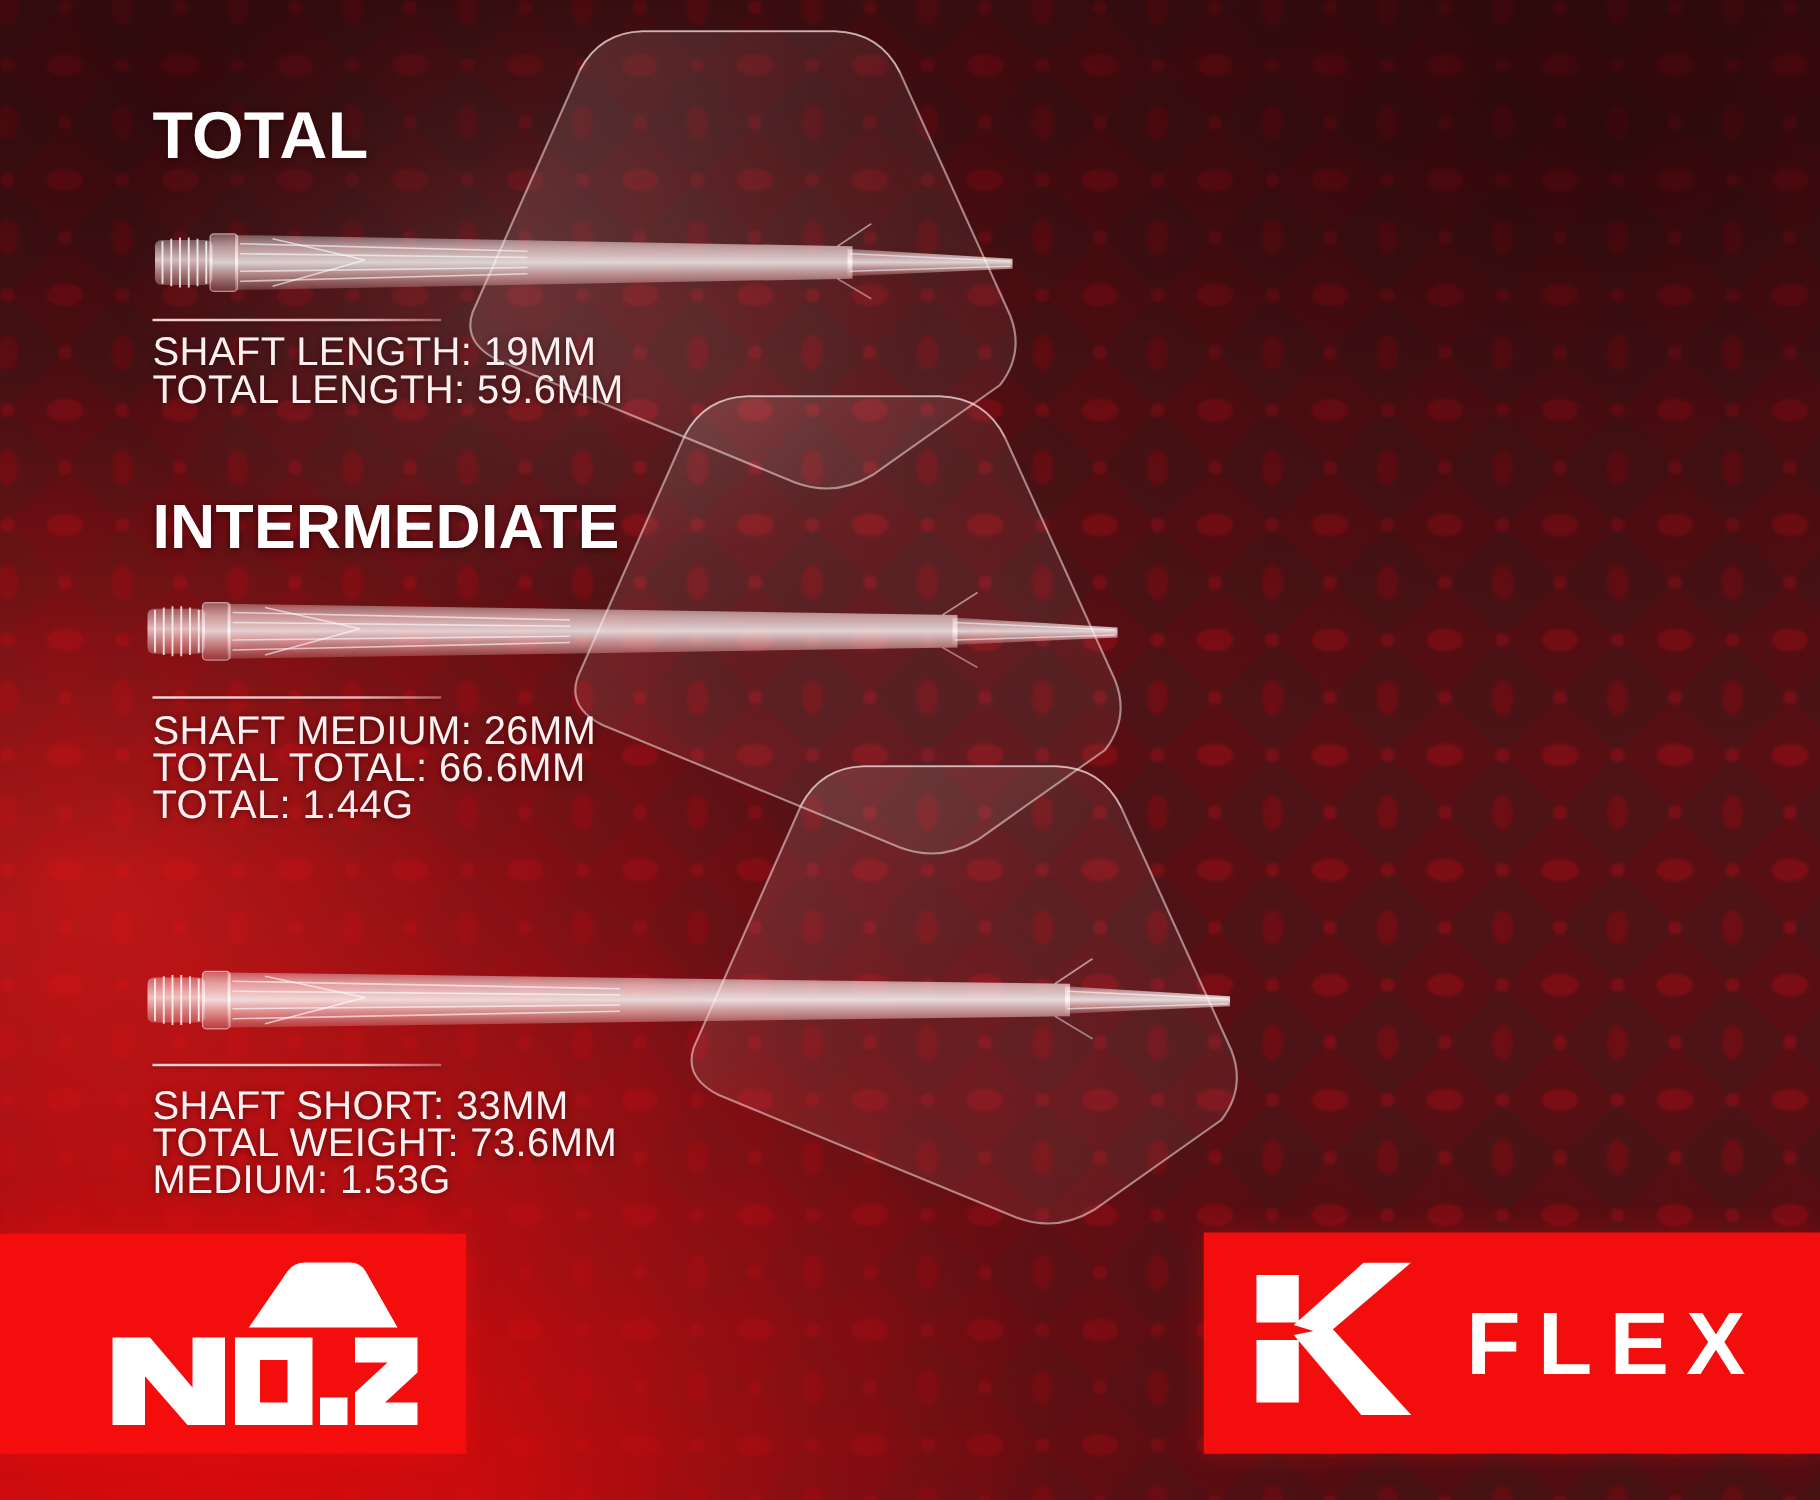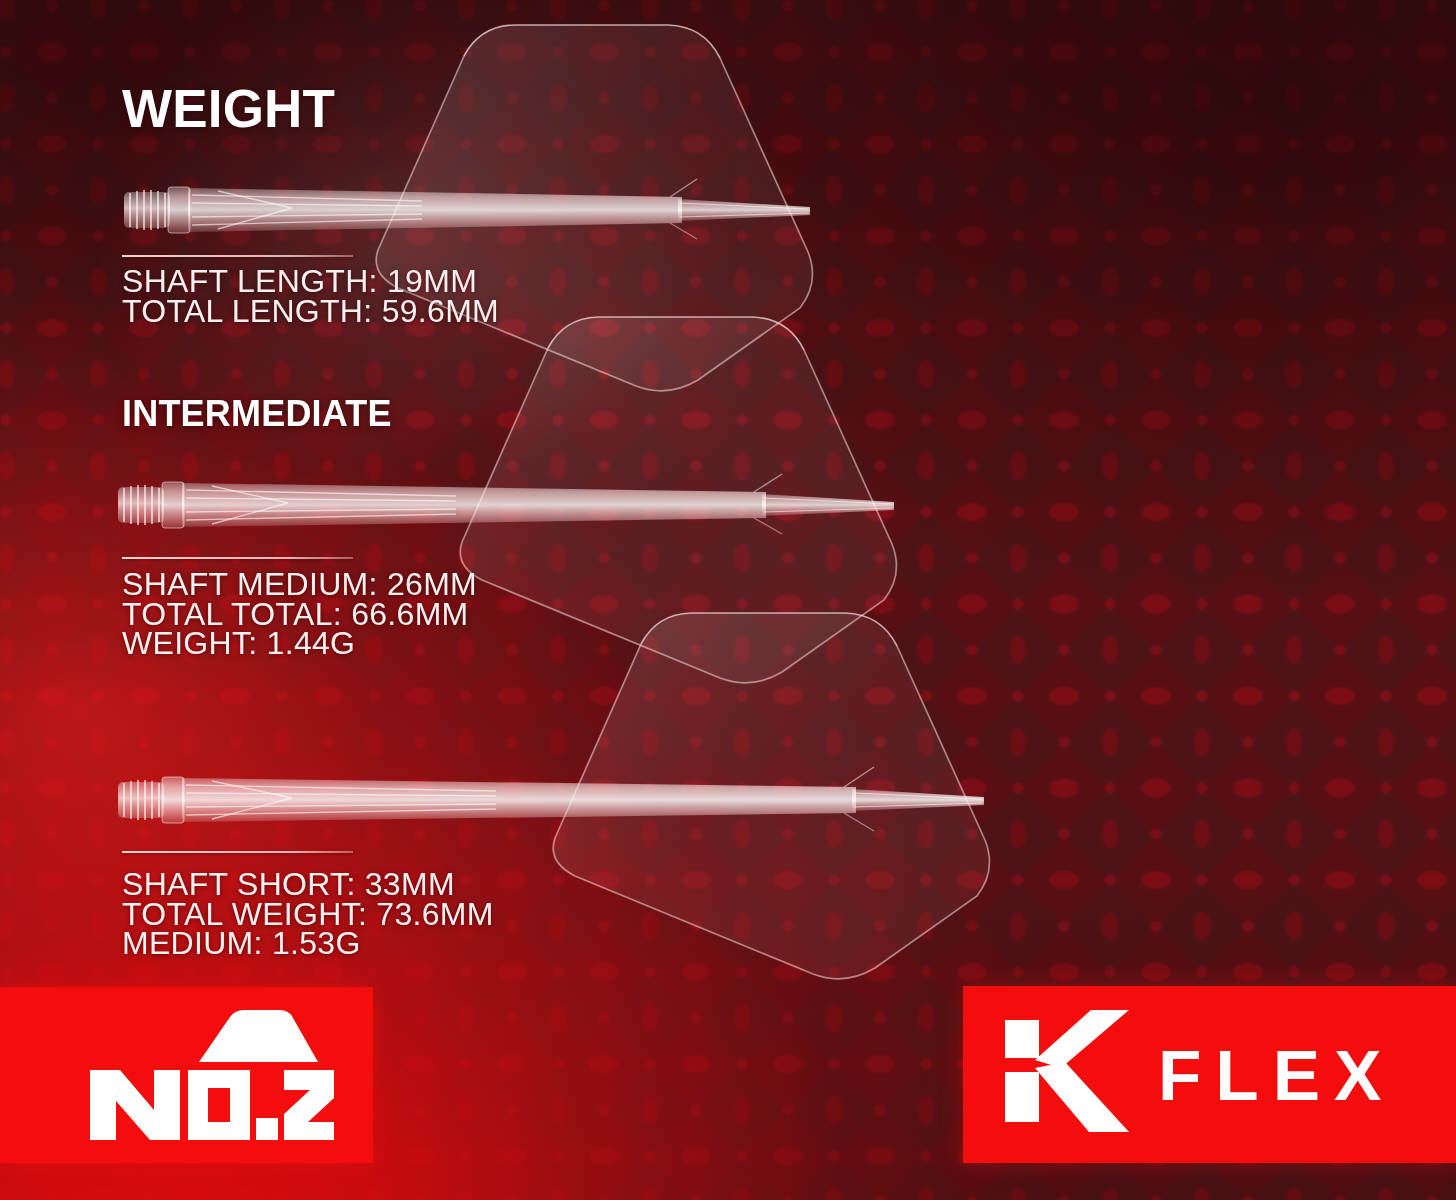--- a/index.html
+++ b/index.html
@@ -128,21 +128,21 @@
   #no2-logo {
     position:absolute; left:84px; top:1006px;
     width:252px; height:140px;
   }
   #no2-logo svg { display:block; }
 
   
   #kflex-logo {
     position:absolute; left:1005px; top:1012px;
     width:410px; height:122px;
-    display:flex; align-items:center; gap:28px;
+    display:flex; align-items:center; gap:43px;
   }
   #kflex-logo .k-mark { flex:0 0 auto; }
   #kflex-logo .flex-word {
     color:#ffffff;
     font-weight:bold;
     font-size:71px;
     letter-spacing:14px;
     line-height:1;
     white-space:nowrap;
     margin-top:4px;
@@ -219,21 +219,21 @@
       <g stroke="rgba(255,255,255,.55)" stroke-width="1.1" fill="none">
         <path d="M558 28 L686 34"></path>
           <path d="M558 42 L686 38"></path>
       </g>
       <path d="M 548 22 L 575 4" stroke="rgba(255,235,235,.55)" stroke-width="1.3" fill="none"></path>
       <path d="M 548 48 L 575 64" stroke="rgba(255,235,235,.45)" stroke-width="1.3" fill="none"></path>
     </svg>
   </div>
 
   <div class="section" style="top:82px;">
-    <div class="section-title" style="font-size:53px;">WEIGHT</div>
+    <div class="section-title" style="font-size:53px;">TOTAL</div>
   </div>
   <div class="divider" style="position:absolute; left:122px; top:255px; width:231px;"></div>
   <div class="specs" style="position:absolute; left:122px; top:267px;">
     <div>SHAFT LENGTH: 19MM</div>
     <div>TOTAL LENGTH: 59.6MM</div>
   </div>
 
   <div class="flight" style="left:452px; top:312px;">
     <svg width="460" height="380" viewBox="0 0 460 380">
       <defs>
@@ -288,27 +288,27 @@
       <g stroke="rgba(255,255,255,.55)" stroke-width="1.1" fill="none">
         <path d="M648 28 L776 34"></path>
           <path d="M648 42 L776 38"></path>
       </g>
       <path d="M 638 22 L 666 4" stroke="rgba(255,235,235,.55)" stroke-width="1.3" fill="none"></path>
       <path d="M 638 48 L 666 64" stroke="rgba(255,235,235,.45)" stroke-width="1.3" fill="none"></path>
     </svg>
   </div>
 
   <div class="section" style="top:396px;">
-    <div class="section-title" style="font-size:36px;">INTERMEDIATE</div>
+    <div class="section-title" style="font-size:50px;">INTERMEDIATE</div>
   </div>
   <div class="divider" style="position:absolute; left:122px; top:557px; width:231px;"></div>
   <div class="specs" style="position:absolute; left:122px; top:570px;">
     <div>SHAFT MEDIUM: 26MM</div>
     <div>TOTAL TOTAL: 66.6MM</div>
-    <div>WEIGHT: 1.44G</div>
+    <div>TOTAL: 1.44G</div>
   </div>
 
   <div class="flight" style="left:545px; top:608px;">
     <svg width="460" height="380" viewBox="0 0 460 380">
       <defs>
         <linearGradient id="flGradC" x1="0" y1="0" x2="1" y2="1">
           <stop offset="0%" stop-color="#ffffff" stop-opacity=".13"></stop>
           <stop offset="45%" stop-color="#ffd8d8" stop-opacity=".07"></stop>
           <stop offset="100%" stop-color="#ffffff" stop-opacity=".05"></stop>
         </linearGradient>

